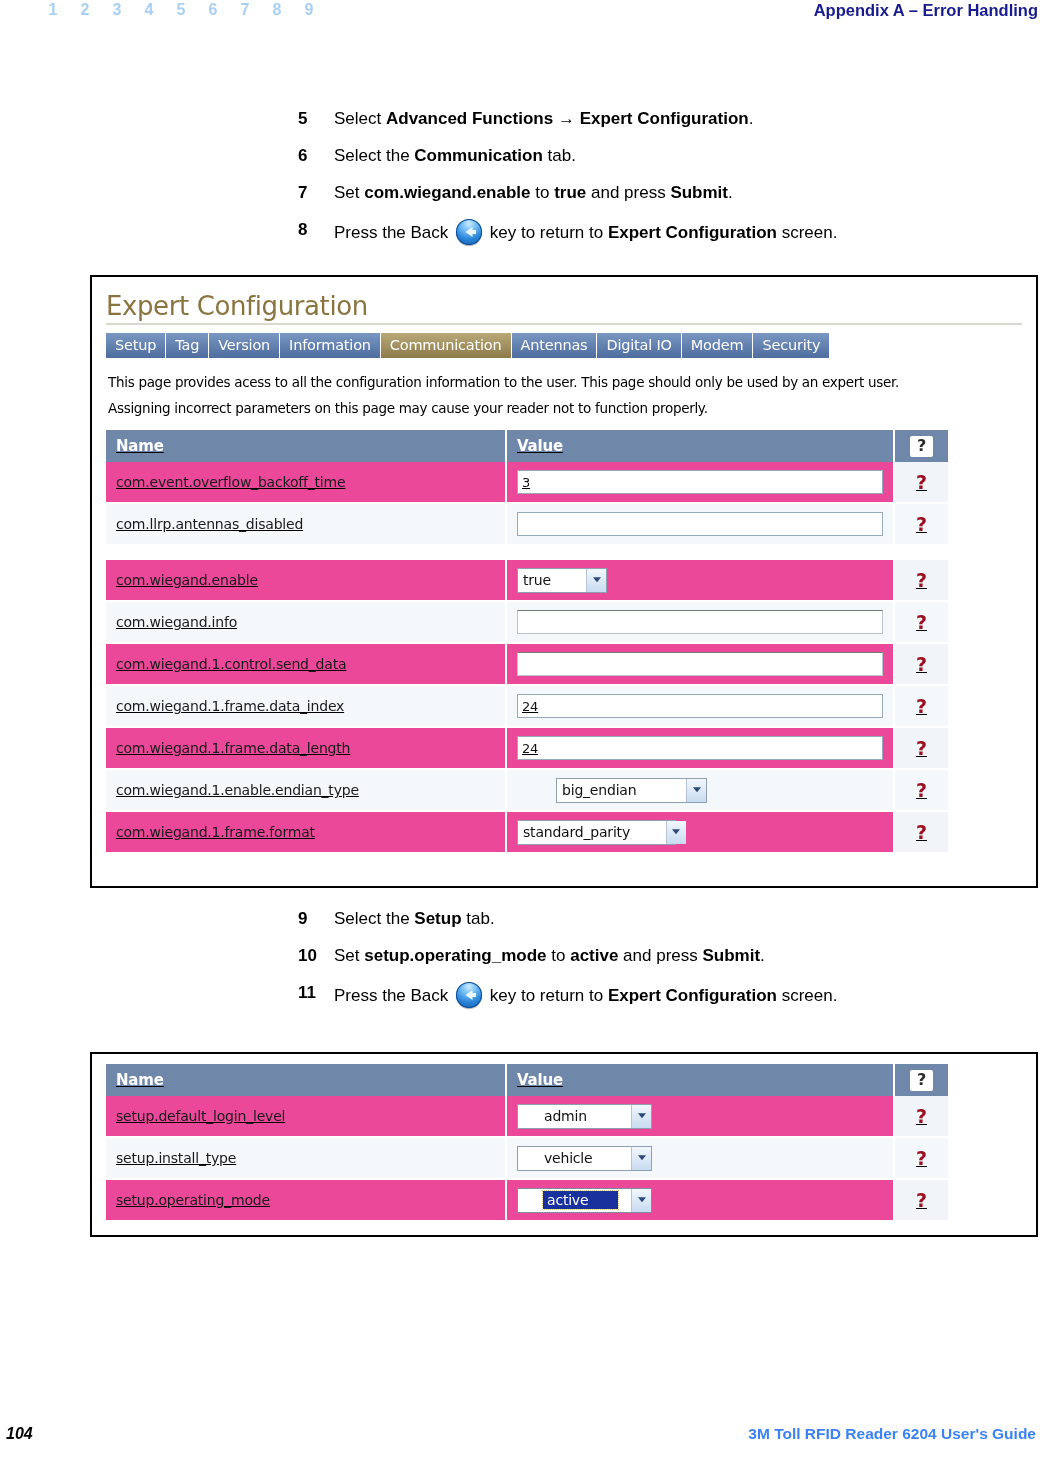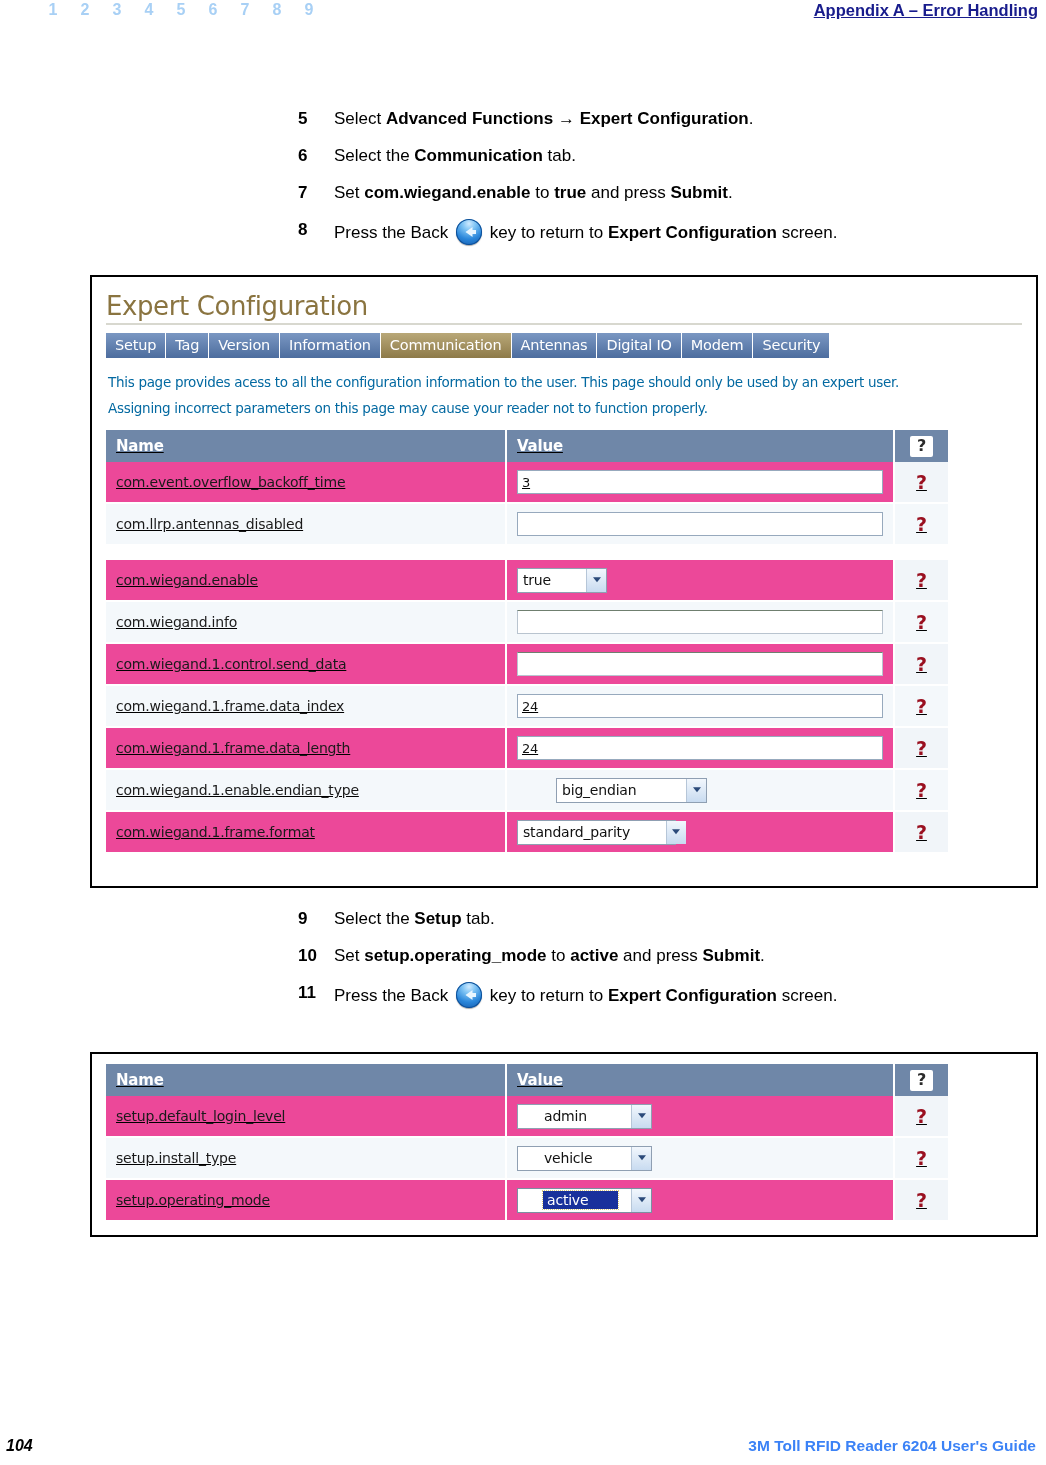--- a/index.html
+++ b/index.html
@@ -36,21 +36,20 @@
   }
   .page-numbers span { display:block; width: 10px; text-align:center; }
   .header-title {
     position: absolute;
     right: 8px;
     top: 1px;
     color: #181c8c;
     font-weight: bold;
     font-size: 16.5px;
     white-space: nowrap;
-    text-decoration: underline;
   }
 
   
   .steps {
     position: absolute;
     left: 298px;
     width: 740px;
   }
   .steps-a { top: 108px; }
   .steps-b { top: 908px; }
@@ -142,21 +141,21 @@
     letter-spacing: -0.2px;
   }
   .tab.active {
     background: linear-gradient(#b9a878, #8d7a49);
     color: #ffffff;
   }
 
   .shot-desc {
     font-family: "DejaVu Sans", sans-serif;
     font-size: 13.5px;
-    color: #0369a1;
+    color: #000000;
     line-height: 16px;
     letter-spacing: -0.3px;
     margin: 16px 0 10px 2px;
     white-space: nowrap;
   }
   .shot-desc + .shot-desc { margin-top: 10px; margin-bottom: 14px; }
 
   
   .cfg-table {
     width: 842px;
@@ -288,21 +287,21 @@
     color: #ffffff;
     outline: 1px dotted #d9c97a;
     padding: 1px 30px 1px 4px;
     margin-left: -1px;
   }
 
   
   .footer {
     position: absolute;
     left: 0;
-    bottom: 10px;
+    bottom: 22px;
     width: 1044px;
     height: 22px;
   }
   .footer-page {
     position: absolute;
     left: 6px;
     bottom: 0;
     font-weight: bold;
     font-style: italic;
     font-size: 16px;

